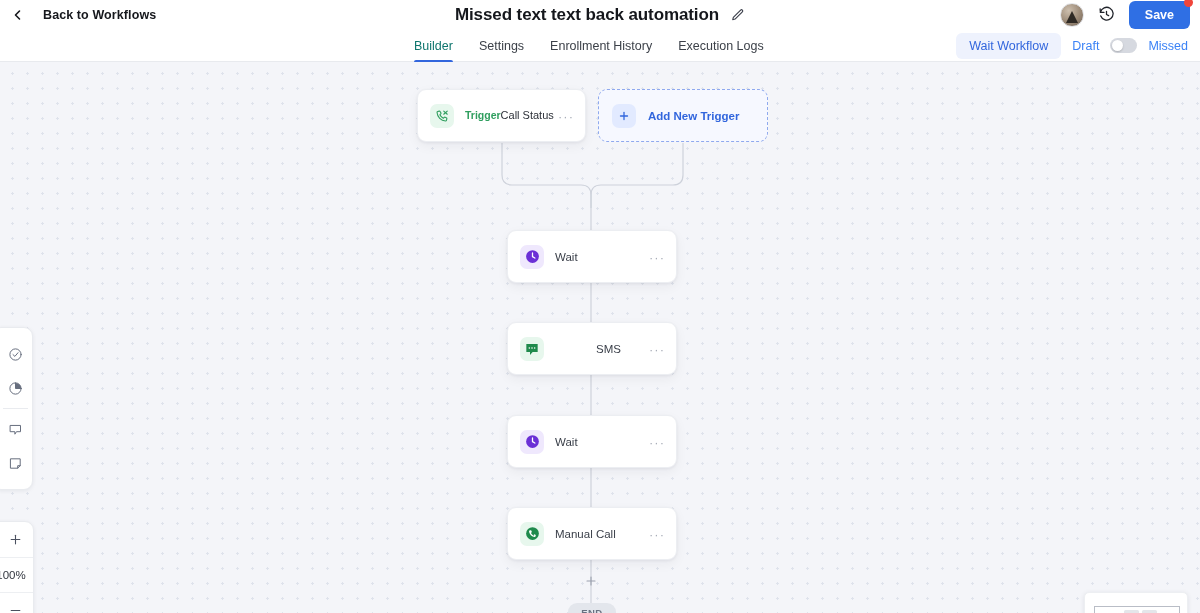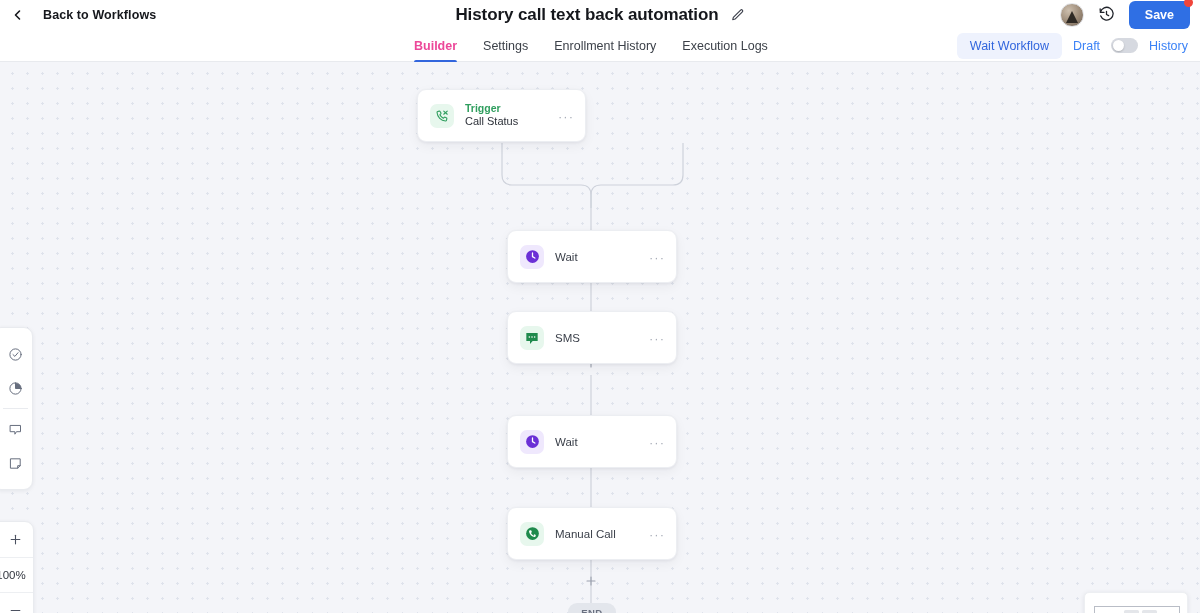--- a/index.html
+++ b/index.html
@@ -62,21 +62,21 @@
   .tabbar {
     position: absolute; top: 29px; left: 0; width: 1200px; height: 33px;
     background: #ffffff; border-bottom: 1px solid #e8eaee;
   }
   .tabs { position: absolute; left: 414px; top: 0; height: 33px; display: flex; gap: 0; }
   .tab {
     position: relative; height: 33px; display: flex; align-items: center;
     font-size: 12.5px; color: #3c4149; cursor: pointer; padding: 0 13px;
   }
   .tab:first-child { padding-left: 0; }
-  .tab.active { color: #ec4899; font-weight: 700; }
+  .tab.active { color: #0f766e; font-weight: 400; }
   .tab.active::after {
     content: ""; position: absolute; left: 0; right: 13px; bottom: 0;
     height: 2px; background: #3266dd; border-radius: 2px 2px 0 0;
   }
   .tabbar-right {
     position: absolute; right: 12px; top: 0; height: 33px;
     display: flex; align-items: center; gap: 11px;
   }
   .test-wf {
     background: #eef2fd; color: #3266dd;
@@ -127,21 +127,21 @@
   }
   .node-icon svg { width: 14px; height: 14px; }
   .ic-green { background: #e7f7ed; color: #2f9e5e; }
   .ic-purple { background: #efe8fd; }
   .ic-purple svg { width: 17px; height: 17px; }
   .ic-sms { background: #e7f7ed; }
   .ic-sms svg { width: 16px; height: 16px; }
   .ic-call { background: #e7f7ed; }
   .ic-call svg { width: 17px; height: 17px; }
 
-  .node-text { margin-left: 11px; display: flex; flex-direction: column; line-height: 1.25; }
+  .node-text { margin-left: 11px; display: flex; flex-direction: row; line-height: 1.25; }
   .node-sub-title { font-size: 10.5px; font-weight: 700; color: #2f9e5e; }
   .node-sub-name { font-size: 11px; color: #2d3139; }
   .node-label { font-size: 11.5px; color: #3b404a; margin-left: 11px; }
   .node-dots {
     position: absolute; right: 11px; top: 50%; transform: translateY(-50%);
     color: #a8adb8; font-size: 13px; letter-spacing: 1px; line-height: 1; cursor: pointer;
   }
 
   .trigger-node { left: 417px; top: 27px; width: 169px; height: 53px; padding: 0 12px; }
   .add-trigger {
@@ -152,21 +152,21 @@
   .add-trigger-icon {
     width: 24px; height: 24px; border-radius: 7px; background: #e2eaff;
     display: flex; align-items: center; justify-content: center; flex: none;
     color: #3266dd;
   }
   .add-trigger-icon svg { width: 12px; height: 12px; }
   .add-trigger-label { font-size: 11.5px; font-weight: 700; color: #3266dd; margin-left: 12px; }
 
   .step-node { left: 507px; width: 170px; height: 53px; padding: 0 12px; }
   .n-wait1 { top: 168px; }
-  .n-sms   { top: 249px; }
+  .n-sms   { top: 260px; gap: 41px; }
   .n-wait2 { top: 353px; }
   .n-call  { top: 445px; }
 
   .end-pill {
     position: absolute; left: 568px; top: 541px; width: 48px; height: 18px;
     background: #e3e6ec; border-radius: 9px;
     display: flex; align-items: center; justify-content: center;
     font-size: 9.5px; font-weight: 600; color: #6a7080; letter-spacing: .4px;
   }
 
@@ -218,21 +218,21 @@
 
 <div class="topbar">
   <div class="back-link">
     <svg class="back-chev" viewBox="0 0 24 24" fill="none" stroke="currentColor" stroke-width="3.2" stroke-linecap="round" stroke-linejoin="round">
         <polyline points="15 4 7 12 15 20"></polyline>
       </svg>
     <span class="back-label">Back to Workflows</span>
   </div>
 
   <div class="title-wrap">
-    <span class="wf-title">History call text back automation</span>
+    <span class="wf-title">Missed text text back automation</span>
     <svg class="edit-icon" viewBox="0 0 24 24" fill="none" stroke="currentColor" stroke-width="1.9" stroke-linecap="round" stroke-linejoin="round">
         <path d="M16.5 3.5a2.12 2.12 0 0 1 3 3L7 19l-4 1 1-4Z"></path>
       </svg>
   </div>
 
   <div class="topbar-right">
     <div class="avatar"></div>
     <svg class="hist-icon" viewBox="0 0 24 24" fill="none" stroke="currentColor" stroke-width="1.8" stroke-linecap="round" stroke-linejoin="round">
         <path d="M3.5 9a9 9 0 1 1 .4 5"></path>
         <polyline points="3 4 3.4 9 8.4 9"></polyline>
@@ -257,21 +257,21 @@
         <span>Enrollment History</span>
       </div>
     <div class="tab">
         <span>Execution Logs</span>
       </div>
   </div>
   <div class="tabbar-right">
     <button class="test-wf">Wait Workflow</button>
     <span class="draft-label">Draft</span>
     <div class="toggle"></div>
-    <span class="publish-label">History</span>
+    <span class="publish-label">Missed</span>
   </div>
 </div>
 
 <div class="canvas">
 
   <svg class="wires">
     <g fill="none" stroke="#ced2db" stroke-width="1.2">
 
       <path d="M502 81 L502 113 Q502 123 512 123 L581 123 Q591 123 591 133 L591 146"></path>
       <path d="M683 81 L683 113 Q683 123 673 123 L601 123 Q591 123 591 133 L591 146"></path>
@@ -292,20 +292,29 @@
           <line x1="21" y1="3.5" x2="15" y2="9"></line>
         </svg>
     </div>
     <div class="node-text">
       <span class="node-sub-title">Trigger</span>
       <span class="node-sub-name">Call Status</span>
     </div>
     <span class="node-dots">···</span>
   </div>
 
+  <div class="add-trigger">
+    <div class="add-trigger-icon">
+      <svg viewBox="0 0 24 24" fill="none" stroke="currentColor" stroke-width="2.6" stroke-linecap="round">
+          <line x1="12" y1="5" x2="12" y2="19"></line>
+          <line x1="5" y1="12" x2="19" y2="12"></line>
+        </svg>
+    </div>
+    <span class="add-trigger-label">Add New Trigger</span>
+  </div>
 
   <div class="plus-node" style="left:584px; top:201px;">
     <svg viewBox="0 0 24 24" fill="none" stroke="currentColor" stroke-width="2.2" stroke-linecap="round">
         <line x1="12" y1="4" x2="12" y2="20"></line>
         <line x1="4" y1="12" x2="20" y2="12"></line>
       </svg>
   </div>
   <div class="plus-node" style="left:584px; top:294px;">
     <svg viewBox="0 0 24 24" fill="none" stroke="currentColor" stroke-width="2.2" stroke-linecap="round">
         <line x1="12" y1="4" x2="12" y2="20"></line>

